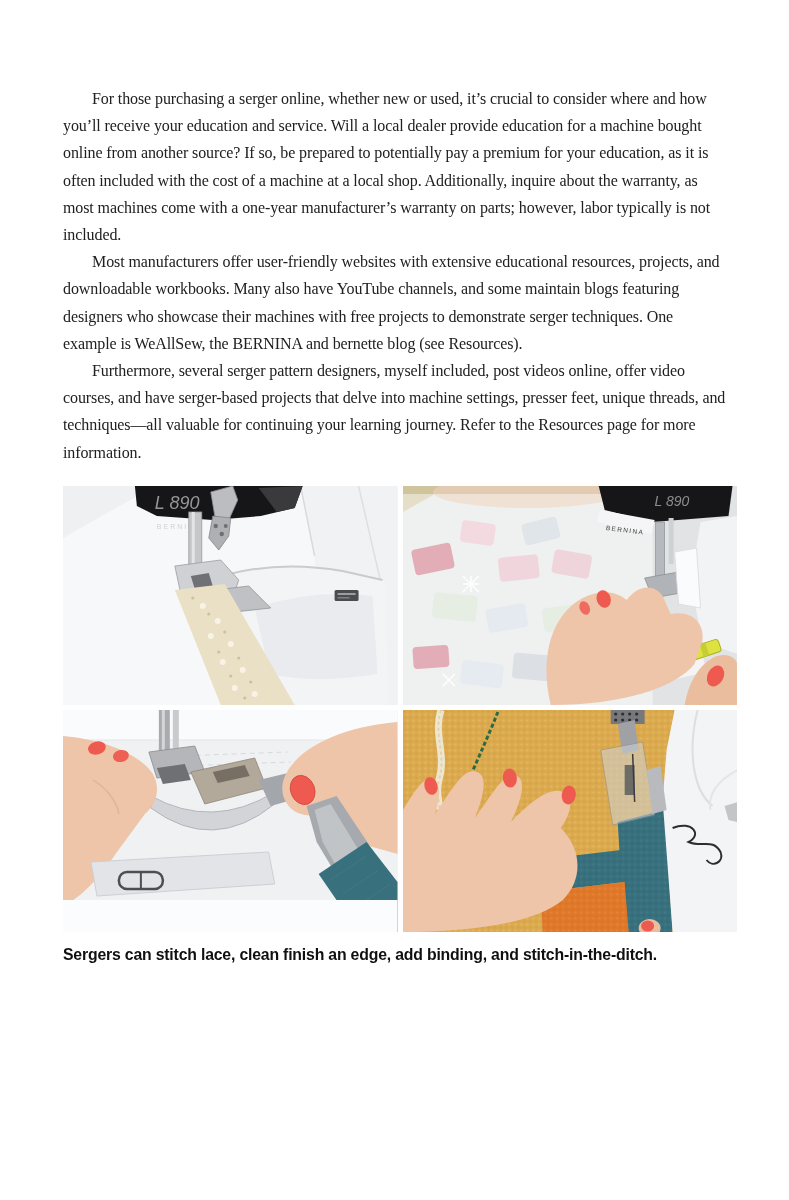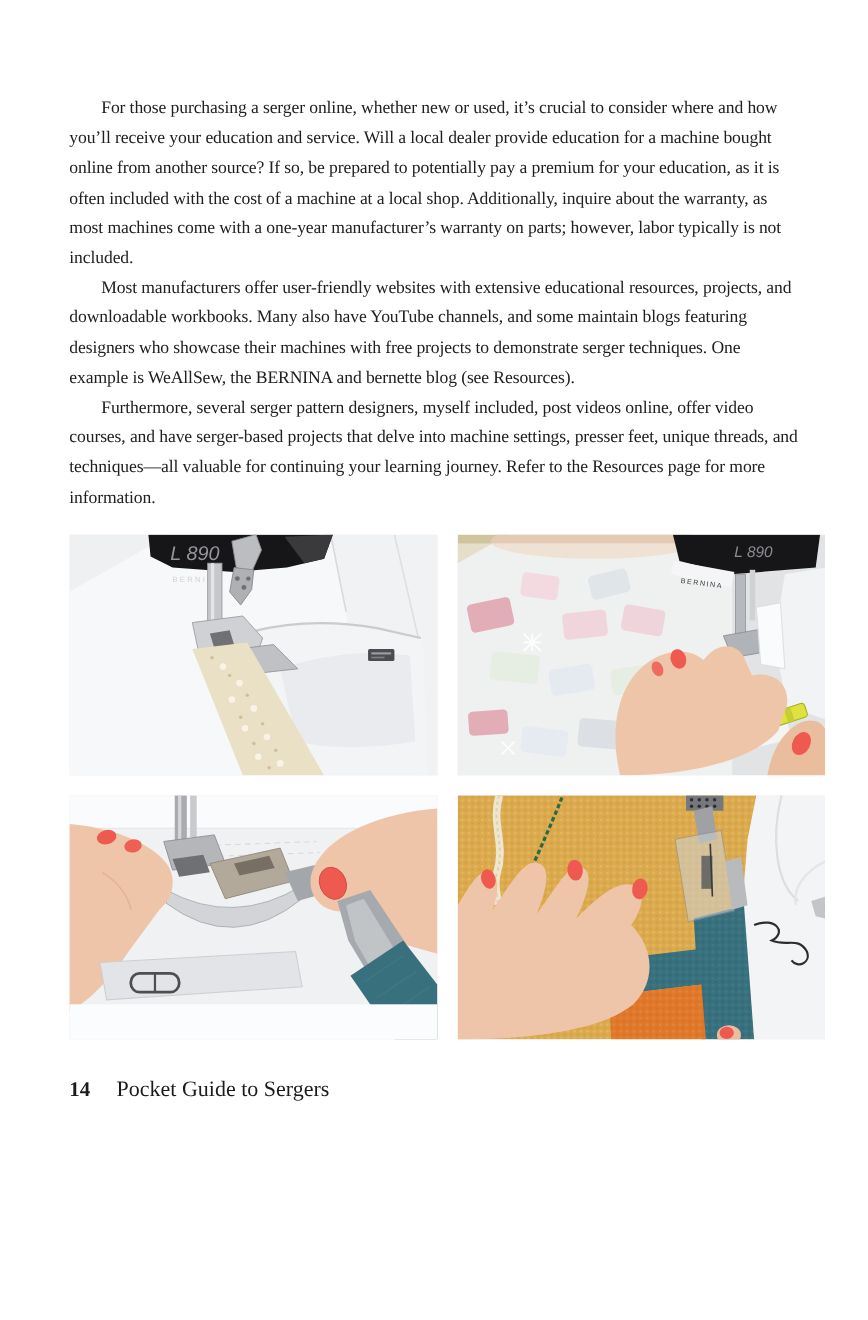--- a/index.html
+++ b/index.html
@@ -19,21 +19,21 @@
     line-height:27.2px;
     text-indent:29px;
     letter-spacing:-0.1px;
   }
   figure.photo-figure{margin:20px 0 0 0;}
   .photo-grid{
     width:674px;
     display:grid;
     grid-template-columns:334.5px 334.5px;
     grid-template-rows:219px 222px;
-    gap:18px;
+    gap:5px;
   }
   .photo{
     position:relative;
     overflow:hidden;
     background:#f5f6f7;
   }
   .photo svg{display:block;width:100%;height:100%;}
   .photo svg text{font-family:"Liberation Sans","DejaVu Sans",sans-serif;}
   figcaption.photo-caption{
     margin-top:13px;
@@ -295,20 +295,19 @@
             <ellipse cx="28" cy="76" rx="6.5" ry="9" transform="rotate(-16 28 76)" fill="#ee5a4f"></ellipse>
             <ellipse cx="107" cy="68" rx="7" ry="9.5" transform="rotate(-6 107 68)" fill="#ee5a4f"></ellipse>
             <ellipse cx="166" cy="85" rx="7" ry="9.5" transform="rotate(10 166 85)" fill="#ee5a4f"></ellipse>
             <ellipse cx="247" cy="218" rx="11" ry="9" fill="#eabd9e"></ellipse>
             <ellipse cx="245" cy="216" rx="6.5" ry="5.5" fill="#ee5a4f"></ellipse>
           </g>
         </svg>
       </div>
 
     </div>
+    <figcaption class="photo-caption">
+      <span class="condense">Sergers can stitch lace, clean finish an edge, add binding, and stitch-in-the-ditch.</span>
+    </figcaption>
   </figure>
 
-  <footer class="page-footer">
-    <span class="page-number">14</span>
-    <span class="book-title">Pocket Guide to Sergers</span>
-  </footer>
 
 </div>
 
 </body></html>

